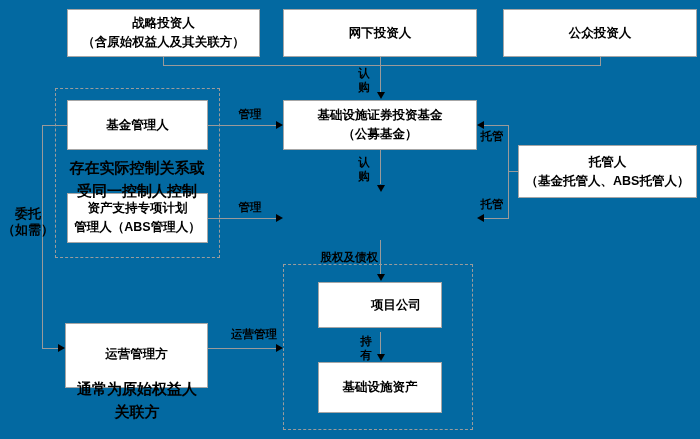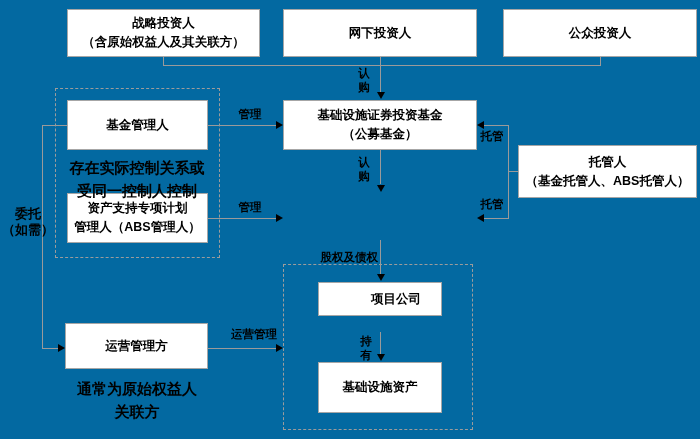--- a/index.html
+++ b/index.html
@@ -81,23 +81,23 @@
   <div class="bx" style="left:283px;top:100px;width:194px;height:50px;">基础设施证券投资基金
 （公募基金）</div>
 
   <div class="bx" style="left:67px;top:100px;width:141px;height:50px;">基金管理人</div>
   <div class="bx" style="left:67px;top:193px;width:141px;height:50px;">资产支持专项计划
 管理人（ABS管理人）</div>
 
   <div class="bx" style="left:518px;top:145px;width:179px;height:53px;">托管人
 （基金托管人、ABS托管人）</div>
 
-  <div class="bx" style="left:65px;top:323px;width:143px;height:46px;">运营管理方</div>
+  <div class="bx" style="left:65px;top:323px;width:143px;height:65px;font-family:Liberation Mono, monospace;">运营管理方</div>
 
-  <div class="bx" style="left:318px;top:282px;width:124px;height:34px;padding-left:32px;">项目公司</div>
+  <div class="bx" style="left:318px;top:282px;width:124px;height:46px;padding-left:32px;">项目公司</div>
   <div class="bx" style="left:318px;top:362px;width:124px;height:51px;font-family:Liberation Serif, serif;">基础设施资产</div>
 
   <div class="lbl" style="left:352px;top:66px;width:24px;">认
 购</div>
   <div class="lbl" style="left:352px;top:155px;width:24px;">认
 购</div>
 
   <div class="lbl" style="left:226px;top:107px;width:48px;">管理</div>
   <div class="lbl" style="left:226px;top:200px;width:48px;">管理</div>
 

